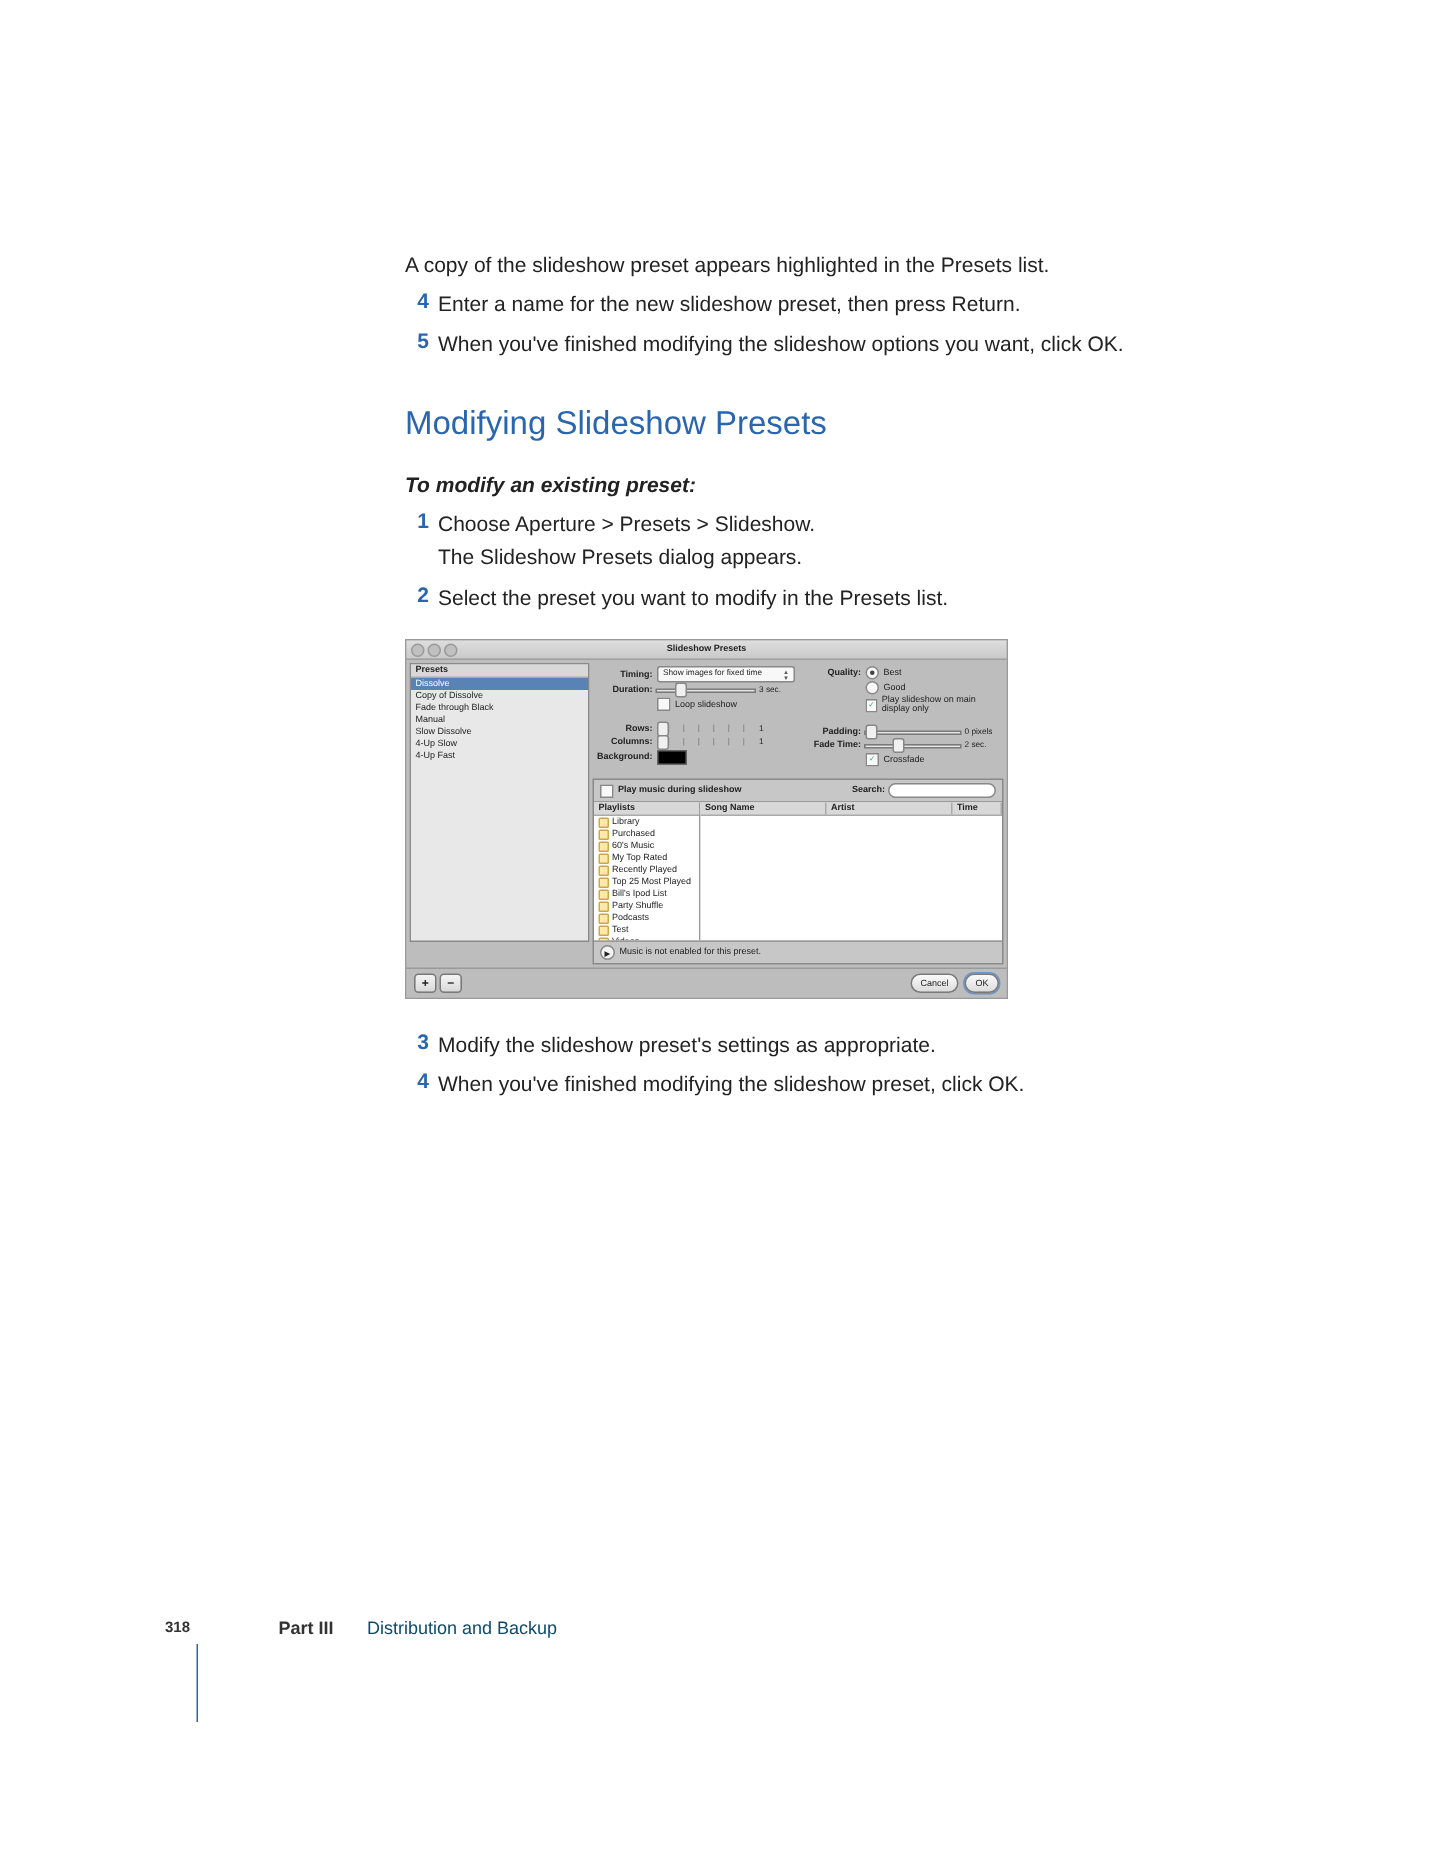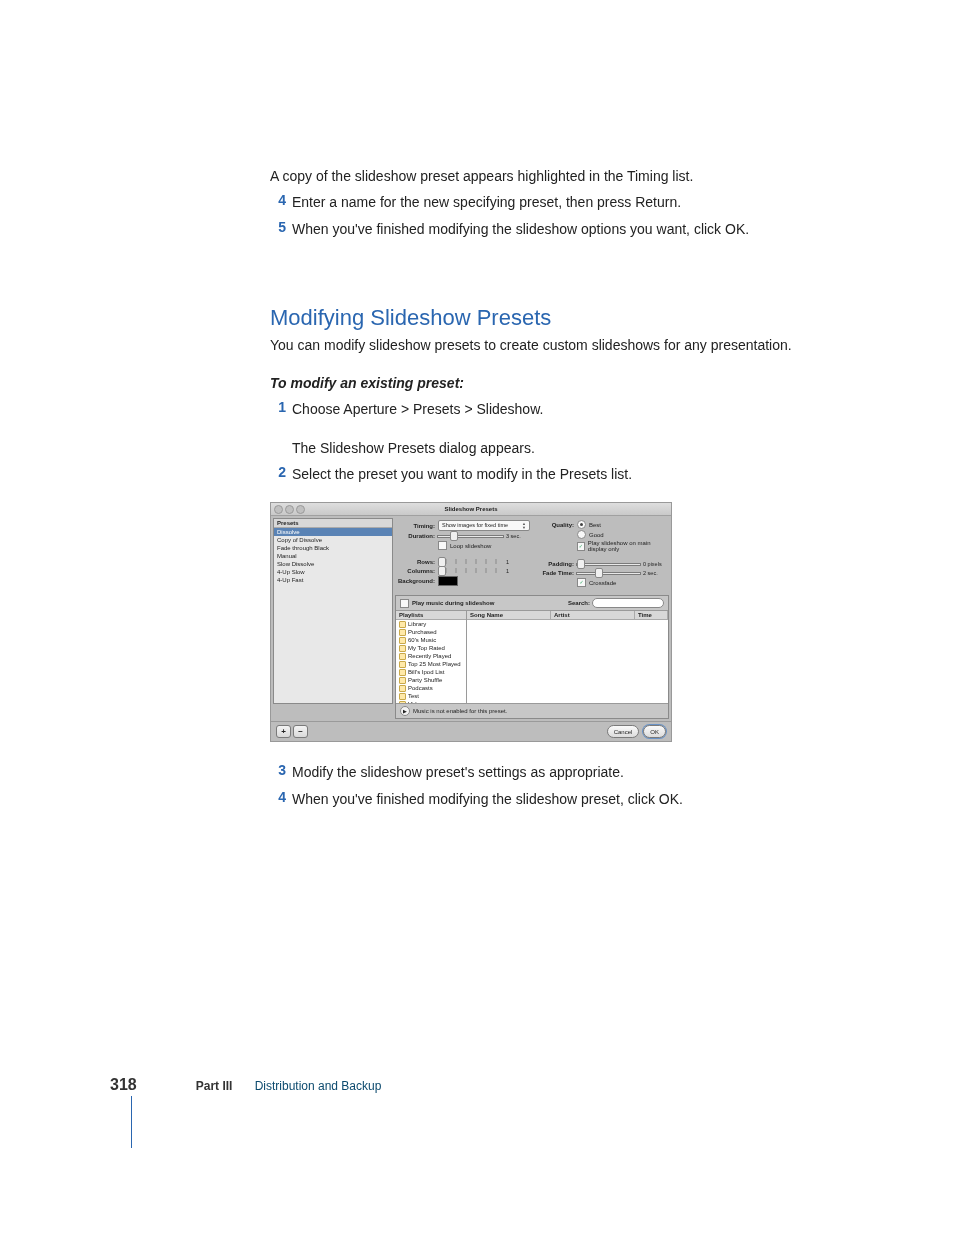--- a/index.html
+++ b/index.html
@@ -33,26 +33,26 @@
     font-weight: 600;
     font-size: 14px;
     flex-shrink: 0;
     margin-right: 6px;
   }
   .body {
     flex: 1;
     font-size: 14px;
     line-height: 1.45;
   }
-  .after-space { margin-top: 18px; }
+  .after-space { margin-top: 2px; }
   .h2 {
     color: #2a66b0;
     font-size: 22px;
     font-weight: 400;
-    margin-top: 66px;
+    margin-top: 30px;
     margin-bottom: 4px;
   }
   .bold { font-weight: 600; margin-top: 18px; font-style: italic; }
   .dialog-wrap {
     margin-top: 18px;
     width: 402px;
   }
   .dialog {
     background: #bdbdbd;
     border: 1px solid #999;
@@ -148,44 +148,43 @@
   .sh{border-right:1px solid #aaa;padding:1px 3px;}
   .music-foot{display:flex;align-items:center;gap:3px;padding:2px 4px;border-top:1px solid #9a9a9a;background:#c7c7c7;}
   .speaker{width:8px;height:8px;border:1px solid #888;border-radius:50%;background:#f3f3f3;display:inline-flex;align-items:center;justify-content:center;font-size:5px;}
   .dialog-foot{display:flex;justify-content:space-between;align-items:center;padding:3px 5px;background:#bdbdbd;border-top:1px solid #9a9a9a;}
   .pm{width:13px;height:11px;border:1px solid #7a7a7a;background:linear-gradient(#f4f4f4,#d9d9d9);display:inline-flex;align-items:center;justify-content:center;font-weight:700;font-size:8px;border-radius:3px;}
   .btn{border:1px solid #7a7a7a;background:linear-gradient(#fafafa,#dcdcdc);border-radius:7px;height:11px;padding:0 6px;display:inline-flex;align-items:center;font-size:6px;}
   .btn.primary{box-shadow:0 0 0 1px #6a93c6;}
   .footer{
     position:absolute; left:110px; top:1076px; display:flex; align-items:center; gap:36px;
   }
-  .footer .pnum{font-size:16px;font-weight:600;color:#333;}
+  .footer .pnum{font-size:10px;font-weight:600;color:#333;}
   .footer .part{font-size:12px;font-weight:700;color:#333;padding-left:23px;}
   .footer .section{font-size:12px;color:#0c4a6e;}
   .vline{position:absolute;left:131px;top:1096px;width:1px;height:52px;background:#2a66b0;}
 </style>
 </head>
 <body>
 
 <div class="page">
-  <div class="prose">A copy of the slideshow preset appears highlighted in the Timing list.</div>
+  <div class="prose">A copy of the slideshow preset appears highlighted in the Presets list.</div>
 
   <div id="steps-a">
       <div class="numbered-line">
     <span class="num">4</span>
-    <span class="body">Enter a name for the new specifying preset, then press Return.</span>
+    <span class="body">Enter a name for the new slideshow preset, then press Return.</span>
       </div>
       <div class="numbered-line">
     <span class="num">5</span>
     <span class="body">When you've finished modifying the slideshow options you want, click OK.</span>
       </div>
     </div>
 
   <div class="h2">Modifying Slideshow Presets</div>
-  <div class="prose">You can modify slideshow presets to create custom slideshows for any presentation.</div>
 
   <div class="prose bold">To modify an existing preset:</div>
 
   <div id="steps-b">
       <div class="numbered-line">
     <span class="num">1</span>
     <span class="body">Choose Aperture &gt; Presets &gt; Slideshow.</span>
       </div>
       <div class="numbered-line after-space">
       <span class="num"></span>

